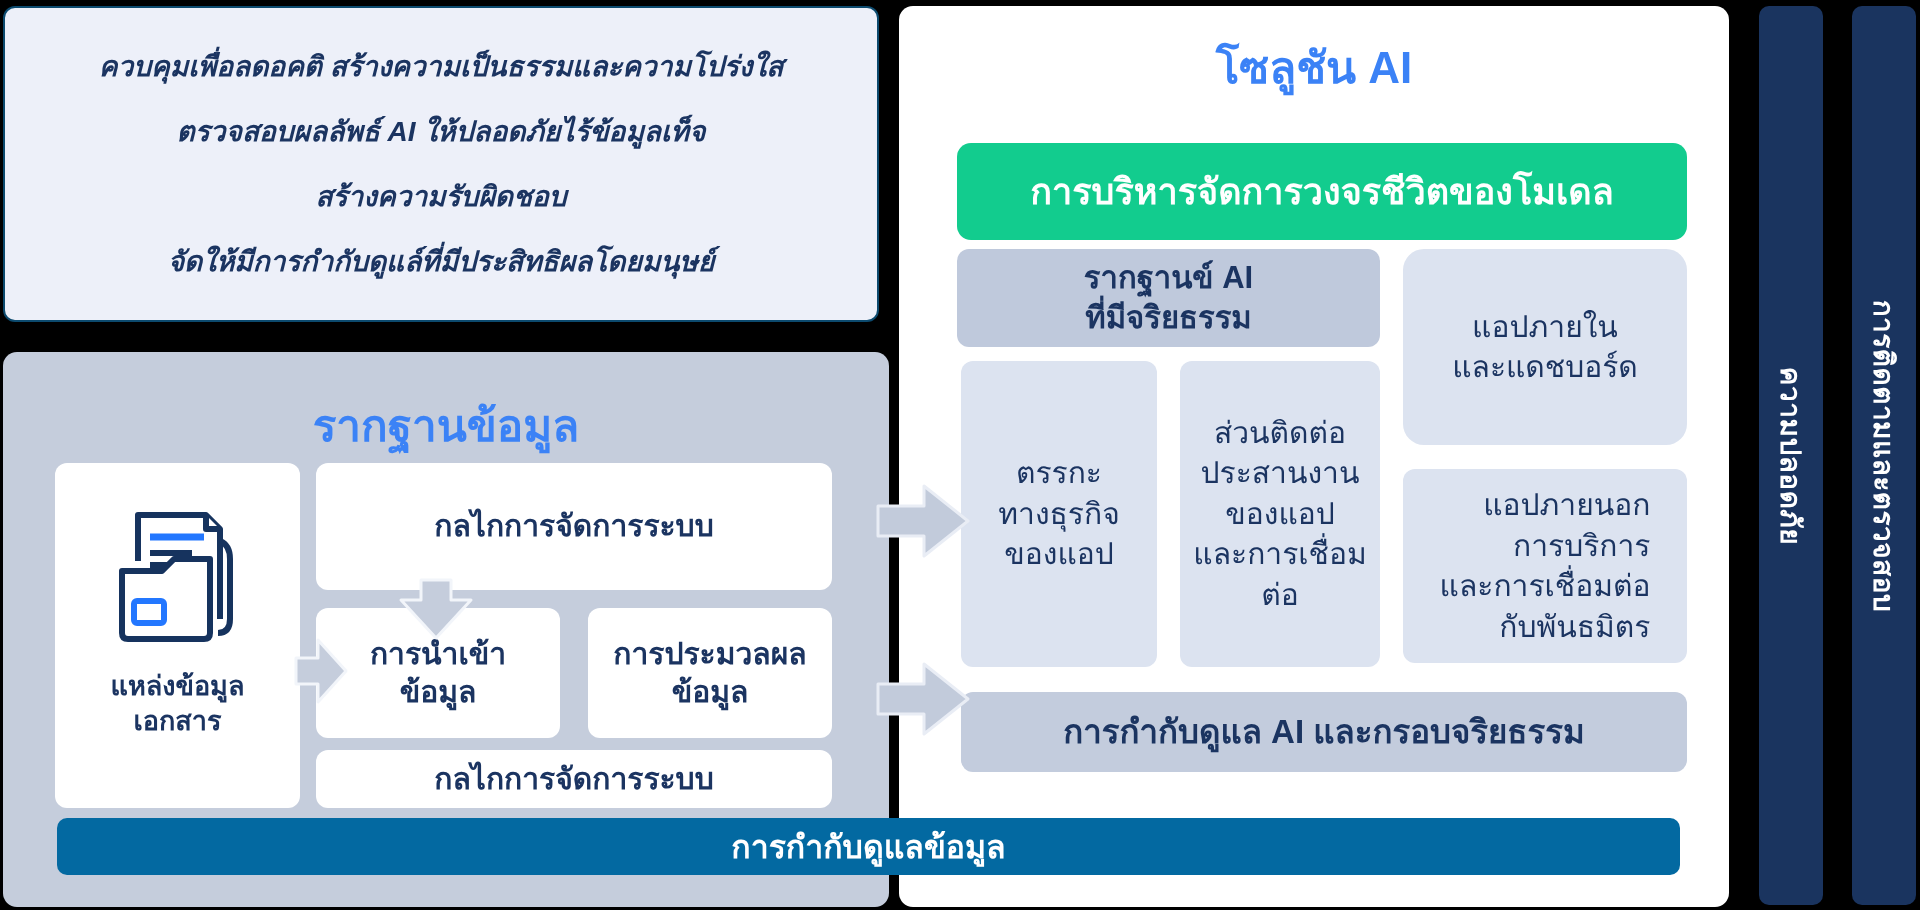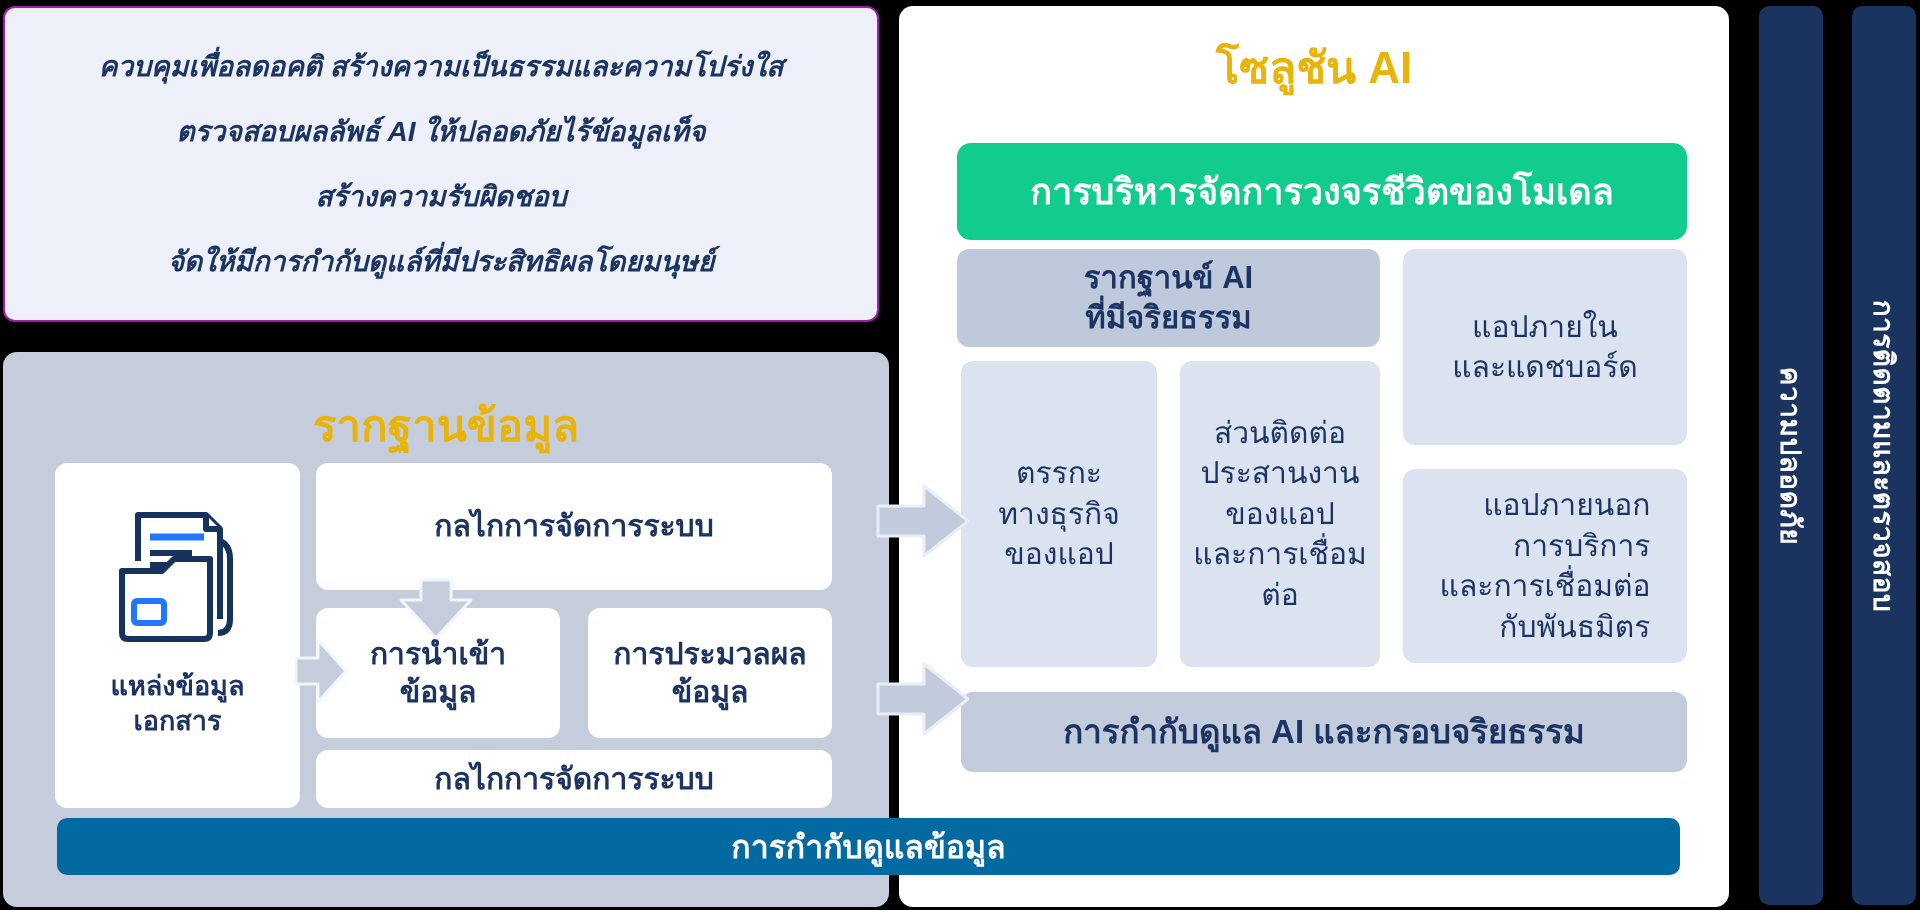--- a/index.html
+++ b/index.html
@@ -1,54 +1,54 @@
 <!DOCTYPE html>
 <html><head>
 <meta charset="utf-8">
 <style>
   html,body{margin:0;padding:0;background:#000;}
   #stage{position:relative;width:1920px;height:910px;background:#000;overflow:hidden;
          font-family:"Liberation Sans",sans-serif;color:#1B3461;}
   .abs{position:absolute;box-sizing:border-box;}
   
   #principles-box{left:3px;top:6px;width:876px;height:316px;background:#EDF0F9;
-    border:2px solid #a21caf;border-radius:12px;display:flex;flex-direction:column;
+    border:2px solid #0c4a6e;border-radius:12px;display:flex;flex-direction:column;
     justify-content:space-evenly;padding:10px 24px;}
   .principle-line{font-style:italic;font-weight:600;font-size:28px;text-align:center;
     color:#1B3461;line-height:1.2;}
   #foundation-panel{left:3px;top:352px;width:886px;height:555px;background:#C5CDDC;border-radius:14px;}
   #solution-panel{left:899px;top:6px;width:830px;height:901px;background:#FFFFFF;border-radius:14px;}
   .side-bar{top:6px;width:64px;height:899px;background:#1A345F;border-radius:10px;}
   #side-bar-security{left:1759px;}
   #side-bar-monitoring{left:1852px;}
   .vtext{position:absolute;left:50%;top:50%;transform:translate(-50%,-50%) rotate(90deg);
     white-space:nowrap;color:#fff;font-weight:bold;font-size:28px;letter-spacing:.5px;}
   
-  .panel-title{font-weight:bold;font-size:44px;text-align:center;color:#eab308;}
+  .panel-title{font-weight:bold;font-size:44px;text-align:center;color:#3b82f6;}
   #foundation-title{left:3px;top:390px;width:886px;}
   #solution-title{left:899px;top:32px;width:830px;}
   .white-box{background:#fff;border-radius:12px;display:flex;flex-direction:column;
     align-items:center;justify-content:center;text-align:center;}
   .bold-label{font-weight:bold;font-size:30px;line-height:1.28;color:#1B3461;}
   #source-box{left:55px;top:463px;width:245px;height:345px;justify-content:flex-start;padding-top:38px;}
   #source-box .bold-label{font-size:27px;margin-top:14px;}
   #mech-top{left:316px;top:463px;width:516px;height:127px;}
   #ingestion-box{left:316px;top:608px;width:244px;height:130px;}
   #processing-box{left:588px;top:608px;width:244px;height:130px;}
   #mech-bottom{left:316px;top:750px;width:516px;height:58px;}
   
   .rounded-bar{border-radius:12px;display:flex;align-items:center;justify-content:center;text-align:center;}
   #lifecycle-bar{left:957px;top:127px;width:730px;height:97px;background:#12CC8E;border-radius:14px;margin-top:16px;}
   #lifecycle-bar span{color:#fff;font-weight:bold;font-size:36px;}
   #gateway-box{left:957px;top:249px;width:423px;height:98px;background:#BFC9DC;}
   #gateway-box .bold-label{font-size:31px;}
   .light-box{background:#DCE3F0;border-radius:12px;display:flex;flex-direction:column;
     align-items:center;justify-content:center;text-align:center;}
   .light-label{font-size:30px;line-height:1.35;color:#1B3461;}
-  #internal-apps-box{left:1403px;top:249px;width:284px;height:196px;}
+  #internal-apps-box{left:1403px;top:249px;width:284px;height:196px;border-radius:21px;}
   #business-logic-box{left:961px;top:361px;width:196px;height:306px;}
   #app-interface-box{left:1180px;top:361px;width:200px;height:306px;}
   #external-apps-box{left:1403px;top:469px;width:284px;height:194px;text-align:right;}
   #ai-governance-bar{left:961px;top:692px;width:726px;height:80px;background:#C3CCDD;}
   #ai-governance-bar .bold-label{font-size:33px;}
   #data-governance-bar{left:57px;top:818px;width:1623px;height:57px;background:#0369a1;
     border-radius:10px;display:flex;align-items:center;justify-content:center;z-index:6;}
   #data-governance-bar span{color:#fff;font-weight:bold;font-size:32px;}
   .arrow{z-index:5;}
 </style>

